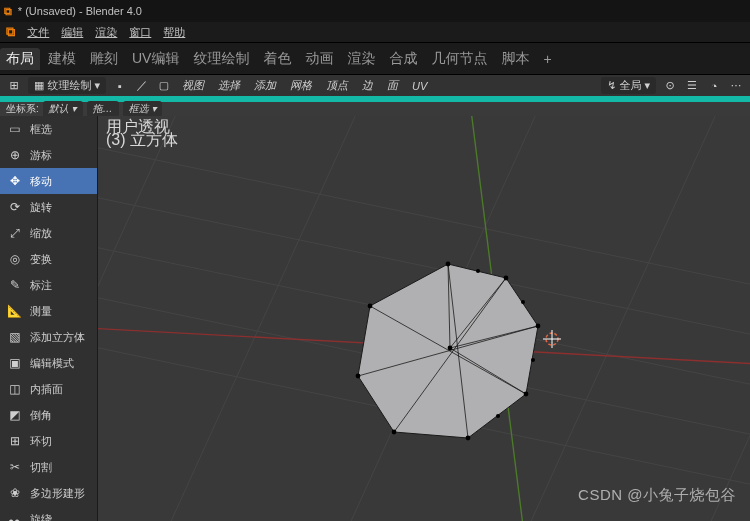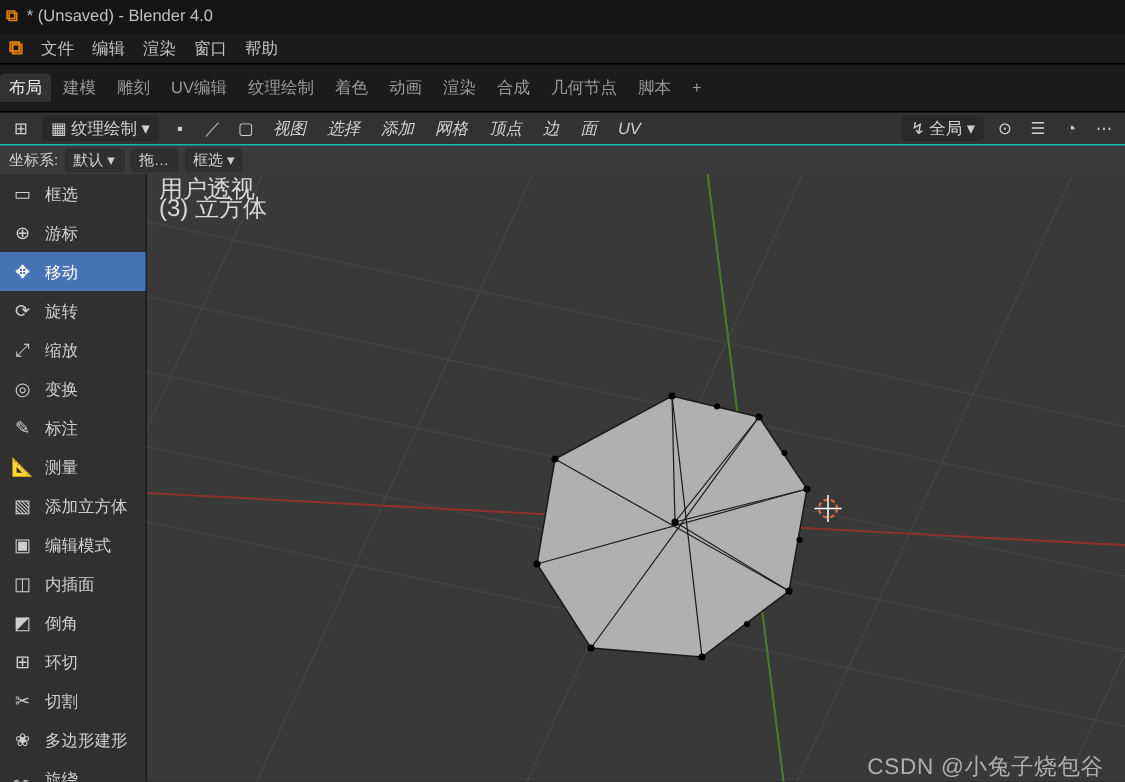--- a/index.html
+++ b/index.html
@@ -1,39 +1,39 @@
 <!DOCTYPE html>
 <html><head>
 <meta charset="utf-8">
 <style>
   * { box-sizing: border-box; margin: 0; padding: 0; font-family: "Microsoft YaHei", sans-serif; }
   html, body { width: 750px; height: 521px; overflow: hidden; background: #232323; }
   .titlebar { height: 22px; background: #141414; color: #c0c0c0; font-size: 11px; display: flex; align-items: center; padding-left: 4px; }
   .titlebar .logo { color: #e87d0d; margin-right: 6px; font-weight: bold; }
   .menubar { height: 20px; background: #1b1b1b; display: flex; align-items: center; color: #c0c0c0; font-size: 11px; }
   .menubar .logo { color: #e87d0d; margin: 0 6px; font-weight: bold; font-size: 13px; }
-  .menubar .item { padding: 0 6px; cursor: default; }
-  .tabbar { height: 32px; background: #1b1b1b; display: flex; align-items: center; color: #9a9a9a; font-size: 11px; border-top: 1px solid #000; }
+  .menubar .item { padding: 0 6px; cursor: default; text-decoration: underline; }
+  .tabbar { height: 32px; background: #1b1b1b; display: flex; align-items: center; color: #9a9a9a; font-size: 14px; border-top: 1px solid #000; }
   .tabbar .tab { padding: 2px 6px; border-radius: 3px 3px 0 0; margin-right: 2px; }
   .tabbar .tab.active { background: #323232; color: #e8e8e8; }
   .hdr2 { height: 22px; background: #323232; display: flex; align-items: center; color: #d0d0d0; font-size: 11px; padding: 0 6px; gap: 6px; border-top: 1px solid #000; }
   .hdr2 .pill { background: #2a2a2a; border-radius: 3px; padding: 1px 6px; display: flex; align-items: center; gap: 3px; }
   .hdr2 .mitem { padding: 0 4px; font-style: italic; }
   .hdr2 .spacer { flex: 1; }
   .hdr2 .ico { width: 16px; height: 16px; display: inline-flex; align-items: center; justify-content: center; font-size: 11px; }
-  .hdr3 { height: 20px; background: #3a3a3a; display: flex; align-items: center; color: #d0d0d0; font-size: 10px; padding: 0 6px; gap: 4px; border-top: 1px solid #14b8a6; }
-  .hdr3 .pill { background: #2f2f2f; border-radius: 3px; padding: 1px 6px; }
+  .hdr3 { height: 20px; background: #3a3a3a; display: flex; align-items: center; color: #d0d0d0; font-size: 10px; padding: 0 6px; gap: 4px; border-top: 6px solid #14b8a6; }
+  .hdr3 .pill { background: #2f2f2f; border-radius: 3px; padding: 1px 6px; font-style: italic; }
   .main { position: relative; height: 417px; background: #393939; }
   .toolcol { position: absolute; left: 0; top: 0; width: 98px; height: 100%; background: #303030; border-right: 1px solid #1a1a1a; }
   .tool { height: 26px; display: flex; align-items: center; color: #cfcfcf; font-size: 11px; padding-left: 6px; gap: 6px; }
   .tool.active { background: #4772b3; color: #fff; }
   .tool .ticon { width: 18px; height: 18px; display: flex; align-items: center; justify-content: center; font-size: 12px; }
   .overlay-info { position: absolute; left: 106px; top: 4px; color: #d8d8d8; font-size: 16px; line-height: 13px; }
   .viewport { position: absolute; left: 98px; top: 0; right: 0; bottom: 0; }
-  .watermark { position: absolute; right: 14px; bottom: 12px; color: #d0d0d0; font-size: 15px; opacity: .78; letter-spacing: .5px; pointer-events: none; }
+  .watermark { position: absolute; right: 14px; bottom: 28px; color: #d0d0d0; font-size: 15px; opacity: .78; letter-spacing: .5px; pointer-events: none; }
   svg.scene { width: 100%; height: 100%; display: block; }
 </style>
 </head>
 <body>
 
 <div class="titlebar">
   <span class="logo">⧉</span>
   <span>* (Unsaved) - Blender 4.0</span>
 </div>
 

